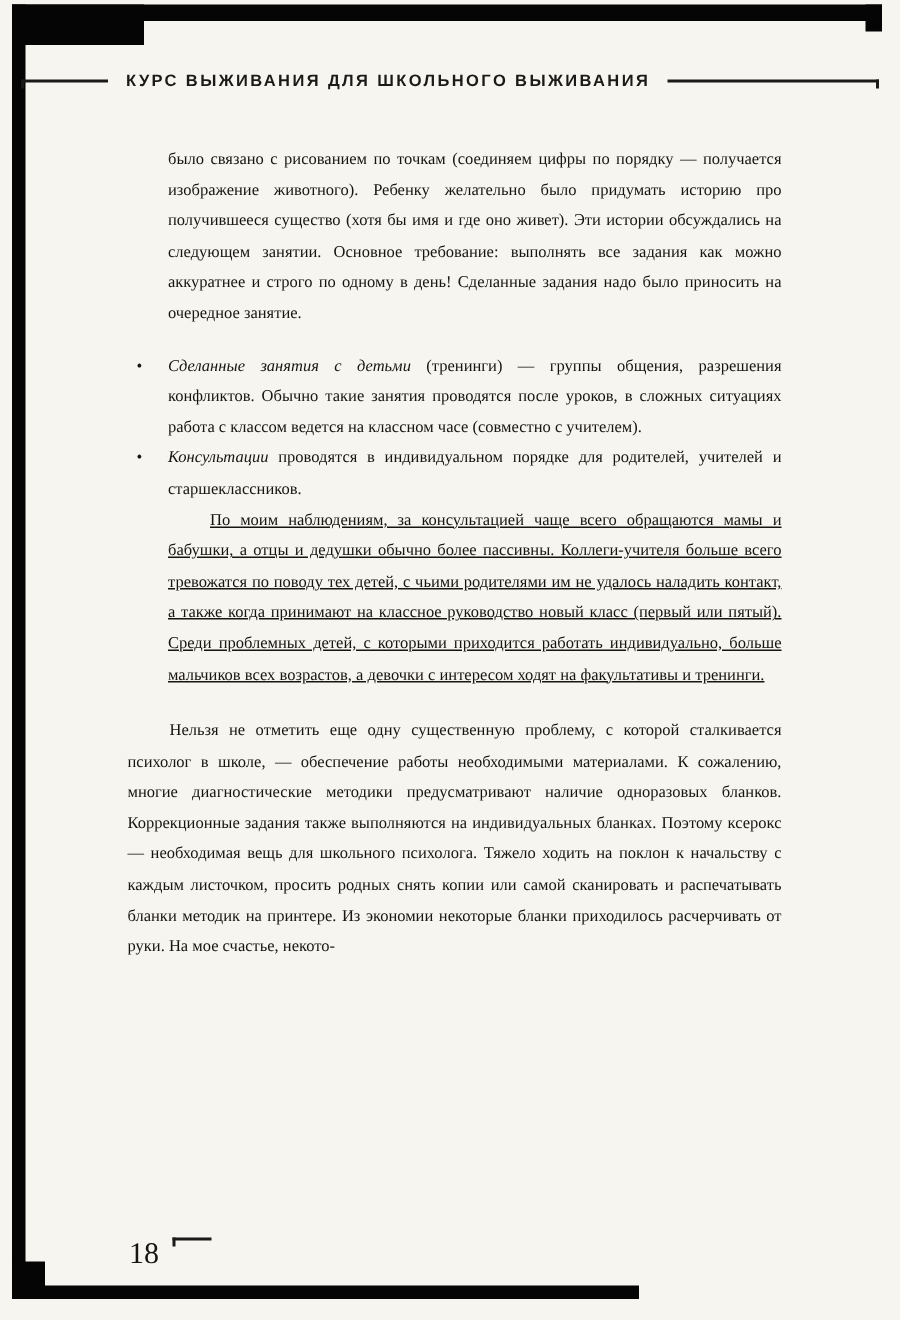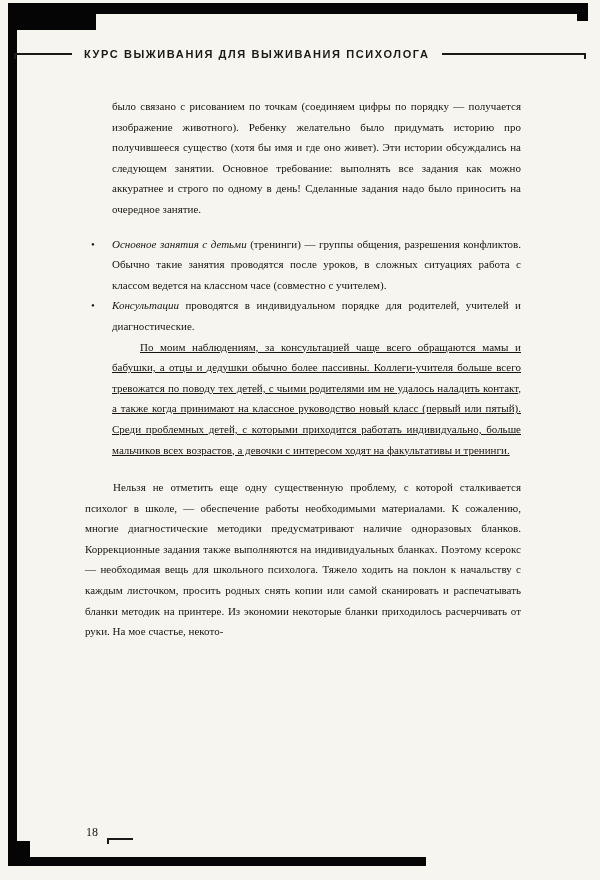--- a/index.html
+++ b/index.html
@@ -50,56 +50,56 @@
   .bullet { position: absolute; left: 6px; top: 0; }
   .it { font-style: italic; }
   .para { margin: 0; }
   .indent-block { margin: 0 0 0 27px; text-indent: 28px; text-decoration: underline; }
   .full { margin: 17px 0 0 0; text-indent: 28px; }
   .full b { font-weight: normal; }
 
   
   .footer {
     position: absolute; left: 86px; top: 825px;
-    display: flex; align-items: flex-end; gap: 9px;
-    font-size: 12px;
+    display: flex; align-items: flex-start; gap: 9px;
+    font-size: 20px;
   }
   .footer-rule { position: relative; width: 26px; height: 2px; background: #1c1a18; }
   .footer-rule::before { content: ""; position: absolute; left: 0; top: 0; width: 2px; height: 6px; background: #1c1a18; }
 </style>
 </head>
 <body>
 
 <div class="page">
 
   <div class="edge edge-top"></div>
   <div class="edge edge-top-left"></div>
   <div class="edge edge-top-right"></div>
   <div class="edge edge-left"></div>
   <div class="edge edge-bottom"></div>
   <div class="edge edge-bottom-left"></div>
 
   <div class="running-head">
     <span class="rule rule-left"></span>
-    <span class="head-text">КУРС ВЫЖИВАНИЯ ДЛЯ ВЫЖИВАНИЯ ПСИХОЛОГА</span>
+    <span class="head-text">КУРС ВЫЖИВАНИЯ ДЛЯ ШКОЛЬНОГО ВЫЖИВАНИЯ</span>
     <span class="rule rule-right"></span>
   </div>
 
   <div class="text-col">
 
     <p class="cont">было связано с рисованием по точкам (соединяем цифры по порядку — получается изображение животного). Ребенку желательно было придумать историю про получившееся существо (хотя бы имя и где оно живет). Эти истории обсуждались на следующем занятии. Основное требование: выполнять все задания как можно аккуратнее и строго по одному в день! Сделанные задания надо было приносить на очередное занятие.</p>
 
     <div class="list-item">
       <span class="bullet">•</span>
-      <span class="it">Основное занятия с детьми</span><span> (тренинги) — группы общения, разрешения конфликтов. Обычно такие занятия проводятся после уроков, в сложных ситуациях работа с классом ведется на классном часе (совместно с учителем).</span>
+      <span class="it">Сделанные занятия с детьми</span><span> (тренинги) — группы общения, разрешения конфликтов. Обычно такие занятия проводятся после уроков, в сложных ситуациях работа с классом ведется на классном часе (совместно с учителем).</span>
     </div>
 
     <div class="list-item">
       <span class="bullet">•</span>
-      <span class="it">Консультации</span><span> проводятся в индивидуальном порядке для родителей, учителей и диагностические.</span>
+      <span class="it">Консультации</span><span> проводятся в индивидуальном порядке для родителей, учителей и старшеклассников.</span>
     </div>
 
     <p class="para indent-block">По моим наблюдениям, за консультацией чаще всего обращаются мамы и бабушки, а отцы и дедушки обычно более пассивны. Коллеги-учителя больше всего тревожатся по поводу тех детей, с чьими родителями им не удалось наладить контакт, а также когда принимают на классное руководство новый класс (первый или пятый). Среди проблемных детей, с которыми приходится работать индивидуально, больше мальчиков всех возрастов, а девочки с интересом ходят на факультативы и тренинги.</p>
 
     <p class="para full"><span>Нельзя не отметить еще одну существенную проблему, с которой сталкивается психолог в школе, — </span><b>обеспечение работы необходимыми материалами.</b><span> К сожалению, многие диагностические методики предусматривают наличие одноразовых бланков. Коррекционные задания также выполняются на индивидуальных бланках. Поэтому ксерокс — необходимая вещь для школьного психолога. Тяжело ходить на поклон к начальству с каждым листочком, просить родных снять копии или самой сканировать и распечатывать бланки методик на принтере. Из экономии некоторые бланки приходилось расчерчивать от руки. На мое счастье, некото-</span></p>
 
   </div>
 
   <div class="footer">
     <span class="page-num">18</span>

